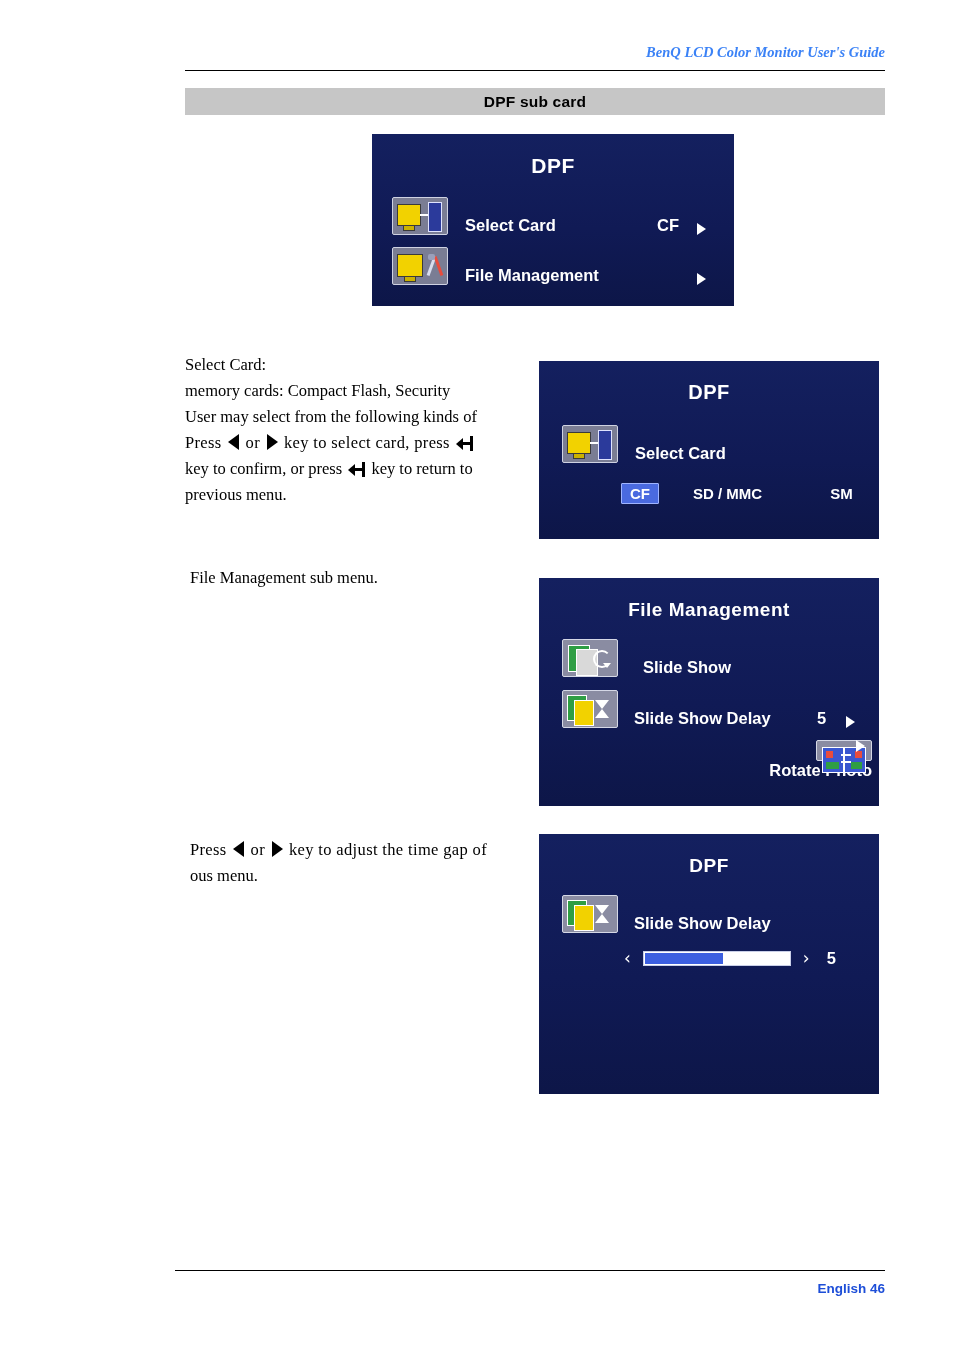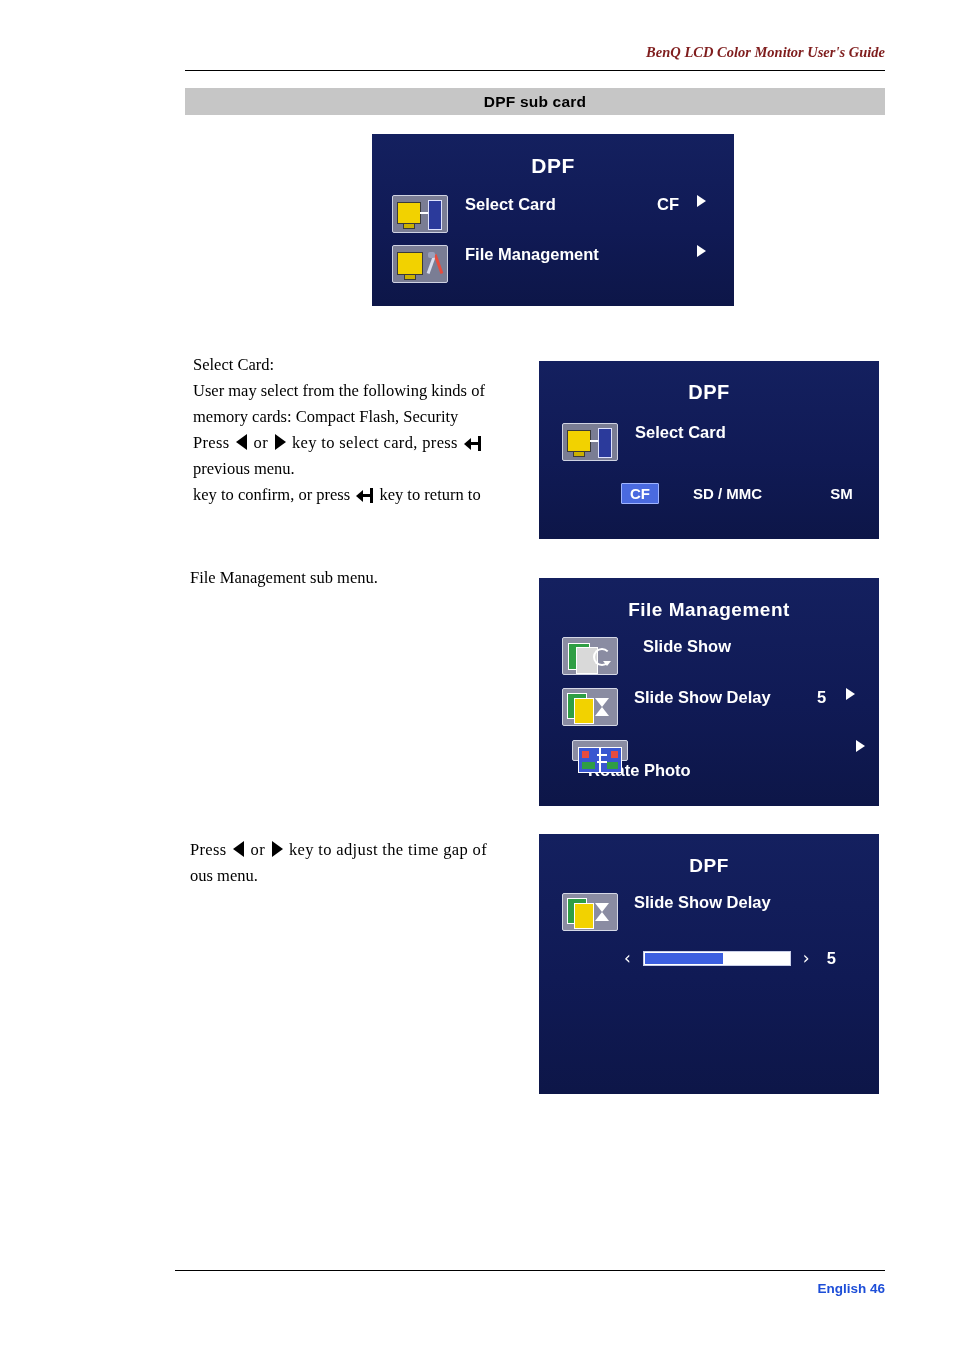--- a/index.html
+++ b/index.html
@@ -20,21 +20,21 @@
   .header {
     position: absolute;
     left: 185px;
     top: 44px;
     width: 700px;
     text-align: right;
     font-family: "Liberation Serif", serif;
     font-style: italic;
     font-weight: bold;
     font-size: 14.5px;
-    color: #7f1d1d;
+    color: #3b82f6;
   }
   .header-rule {
     position: absolute;
     left: 185px;
     top: 70px;
     width: 700px;
     height: 1px;
     background: #000;
   }
 
@@ -68,21 +68,21 @@
   }
   .osd-title {
     font-family: "Liberation Sans", sans-serif;
     font-weight: bold;
     color: #ffffff;
     text-align: center;
     letter-spacing: 0.5px;
   }
   .osd-row {
     display: flex;
-    align-items: flex-start;
+    align-items: flex-end;
   }
   .osd-label {
     font-family: "Liberation Sans", sans-serif;
     font-weight: bold;
     color: #ffffff;
   }
   .osd-value {
     font-family: "Liberation Sans", sans-serif;
     font-weight: bold;
     color: #ffffff;
@@ -459,38 +459,38 @@
         <div class="monfoot"></div>
       <div class="tool1"></div>
         <div class="tool2"></div>
         <div class="tooltip1"></div>
     </div>
     <span class="osd-label" style="margin-left:17px; font-size:16.5px;">File Management</span>
     <span class="arrow-right" style="position:absolute; left:305px;"></span>
   </div>
 </div>
 
-<div class="btext" style="left:193px; top:352px; width:330px;">
+<div class="btext" style="left:185px; top:352px; width:330px;">
   <span class="justline">Select Card:</span>
+  <span class="justline">memory cards: Compact Flash, Security</span>
   <span class="justline">User may select from the following kinds of</span>
-  <span class="justline">memory cards: Compact Flash, Security</span>
   <span class="justline" style="letter-spacing:0.35px;">
     <span>Press</span>
     <span class="glyph g-left"></span>
     <span>or</span>
     <span class="glyph g-right"></span>
     <span>key to select card, press</span>
     <span class="glyph g-enter"><span class="bar"></span><span class="st"></span><span class="hd"></span></span>
   </span>
-  <span class="justline">previous menu.</span>
   <span class="justline">
     <span>key to confirm, or press</span>
     <span class="glyph g-enter"><span class="bar"></span><span class="st"></span><span class="hd"></span></span>
     <span>key to return to</span>
   </span>
+  <span class="justline">previous menu.</span>
 </div>
 
 <div class="osd" style="left:539px; top:361px; width:340px; height:178px;">
   <div class="osd-title" style="position:absolute; left:0; top:20px; width:100%; font-size:20px;">DPF</div>
 
   <div class="osd-row" style="position:absolute; left:23px; top:62px; width:295px; height:40px;">
     <div class="icon-box ic-sc">
       <div class="mon"></div>
         <div class="monfoot"></div>
       <div class="ar"></div>

